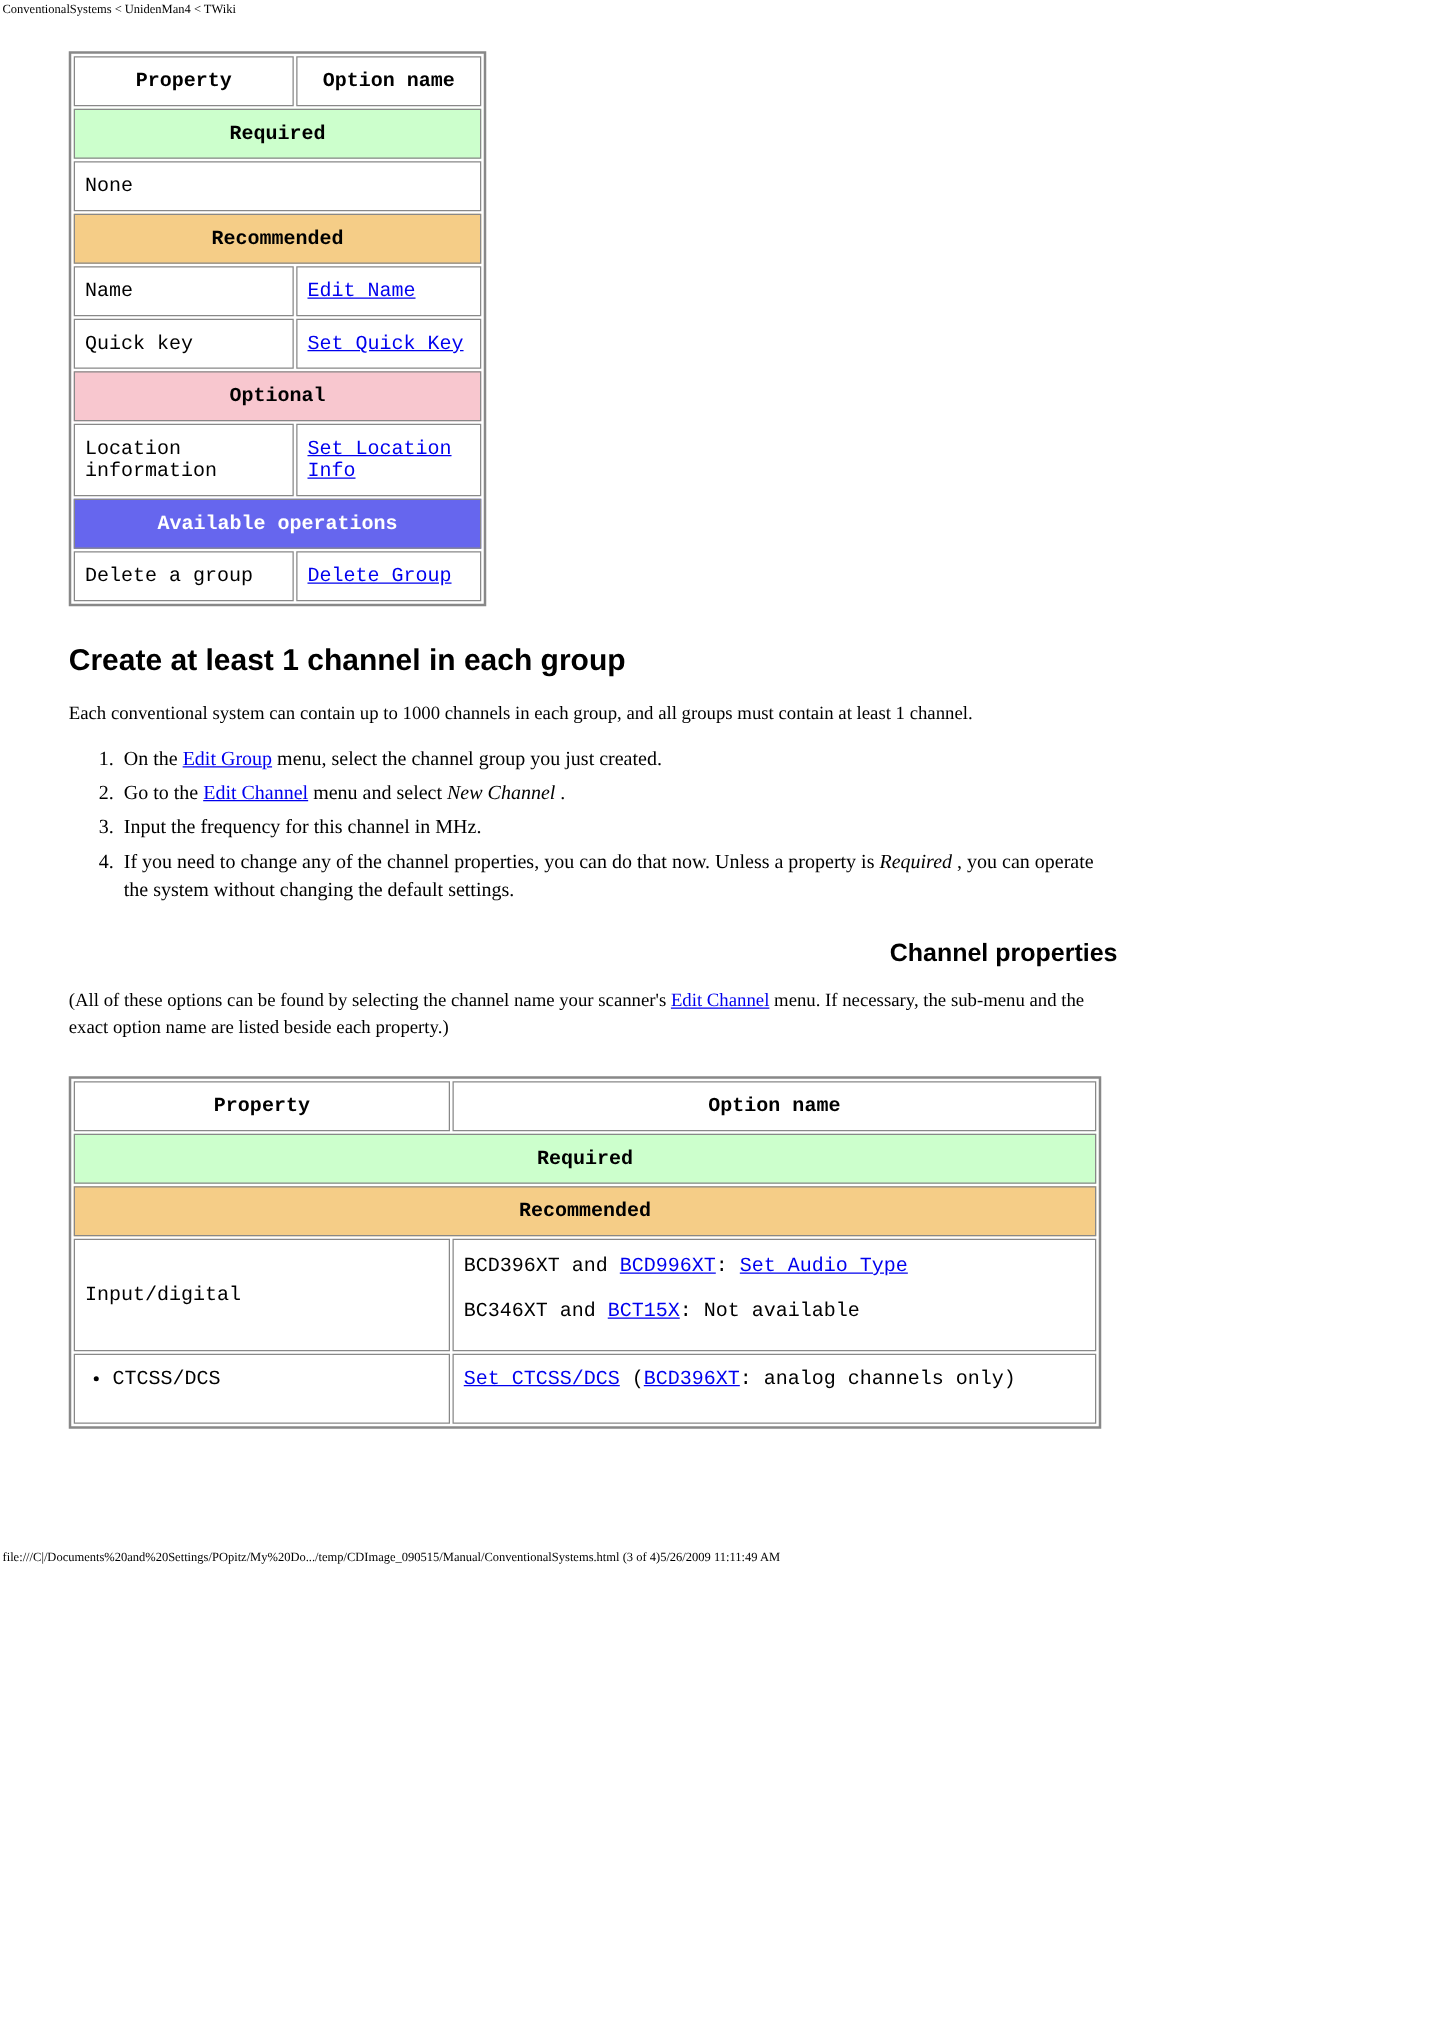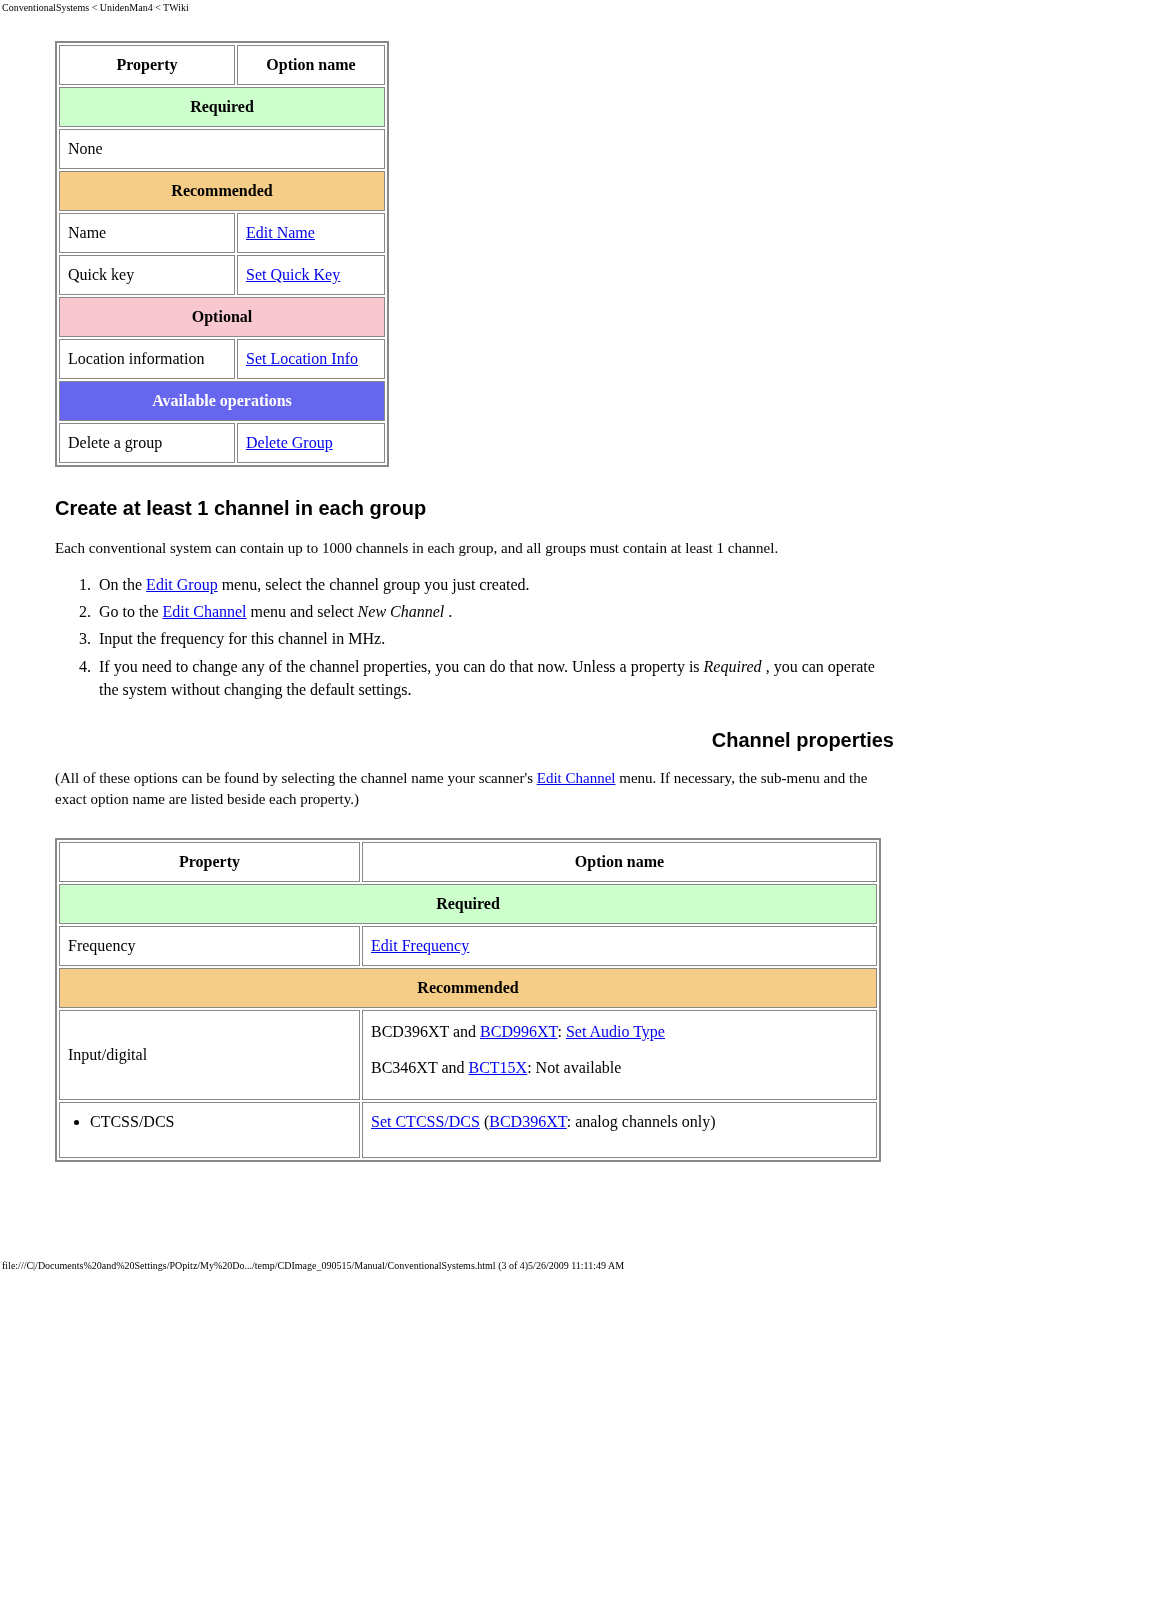--- a/index.html
+++ b/index.html
@@ -26,20 +26,21 @@
     border-spacing: 2px;
     border: 2px solid #888;
     margin-top: 28px;
   }
   table.prop-table td, table.prop-table th {
     border: 1px solid #888;
     padding: 10px 8px;
     vertical-align: top;
     font-size: 16px;
     text-align: left;
+    font-family: Liberation Mono, monospace;
   }
   table.prop-table th {
     font-weight: bold;
     text-align: center;
     background: #fff;
   }
   .row-header {
     font-weight: bold;
     text-align: center !important;
   }
@@ -47,21 +48,21 @@
   .bg-orange { background: #f5cd87; }
   .bg-pink   { background: #f8c7cf; }
   .bg-purple { background: #6666ee; color: #ffffff; }
   a {
     color: #0000ee;
     text-decoration: underline;
     text-align: center;
   }
   h2.section {
     font-family: Arial, Helvetica, sans-serif;
-    font-size: 20px;
+    font-size: 24px;
     font-weight: bold;
     margin: 30px 0 18px 0;
   }
   h3.subsection {
     font-family: Liberation Sans, sans-serif;
     font-size: 20px;
     font-weight: bold;
     margin: 28px 0 16px 0;
     text-align: right;
   }
@@ -173,24 +174,20 @@
     <table class="prop-table t2">
       <tbody>
           <tr>
         <th class="col-a">Property</th>
         <th class="col-b">Option name</th>
       </tr>
       <tr>
             <td colspan="2" class="row-header bg-green">Required</td>
           </tr>
       <tr>
-        <td>Frequency</td>
-        <td><a href="#">Edit Frequency</a></td>
-      </tr>
-      <tr>
             <td colspan="2" class="row-header bg-orange">Recommended</td>
           </tr>
       <tr>
         <td style="vertical-align:middle;">Input/digital</td>
         <td class="opt-cell">
           <div style="margin-bottom:18px;">
             <span>BCD396XT and </span><a href="#">BCD996XT</a><span>: </span><a href="#">Set Audio Type</a>
           </div>
           <div>
             <span>BC346XT and </span><a href="#">BCT15X</a><span>: Not available</span>

